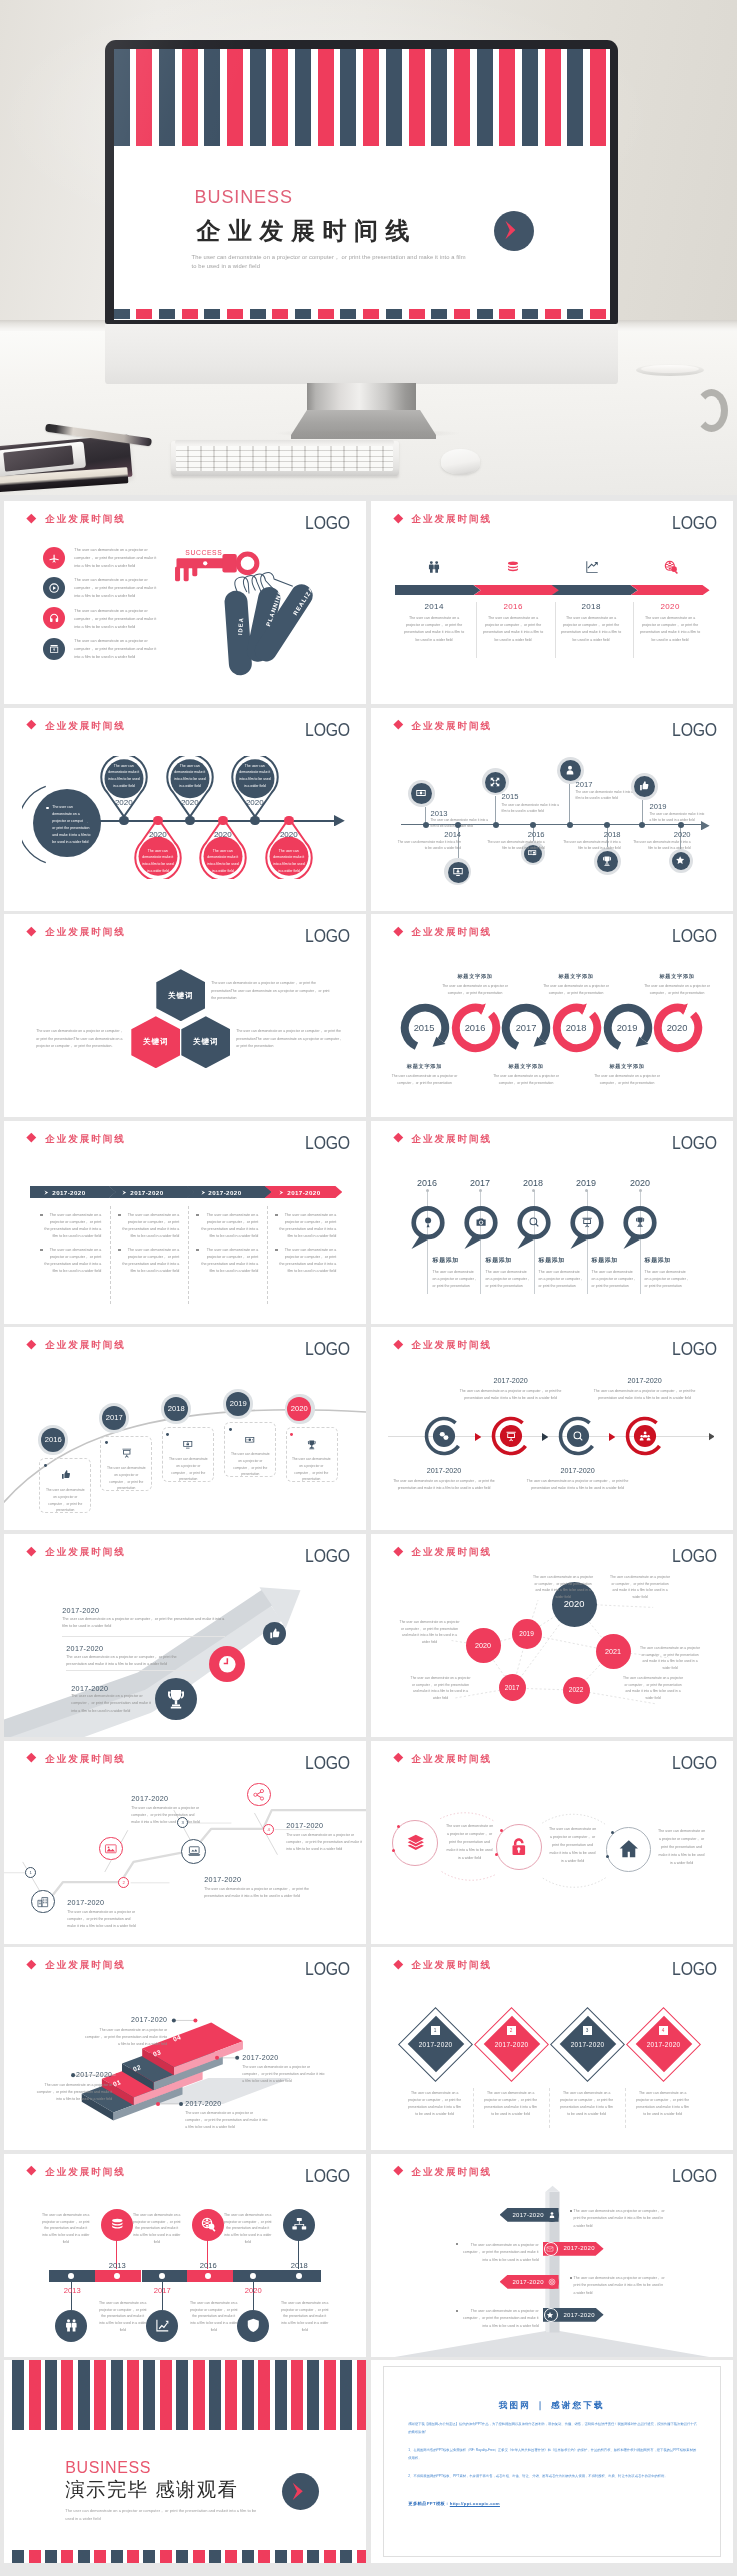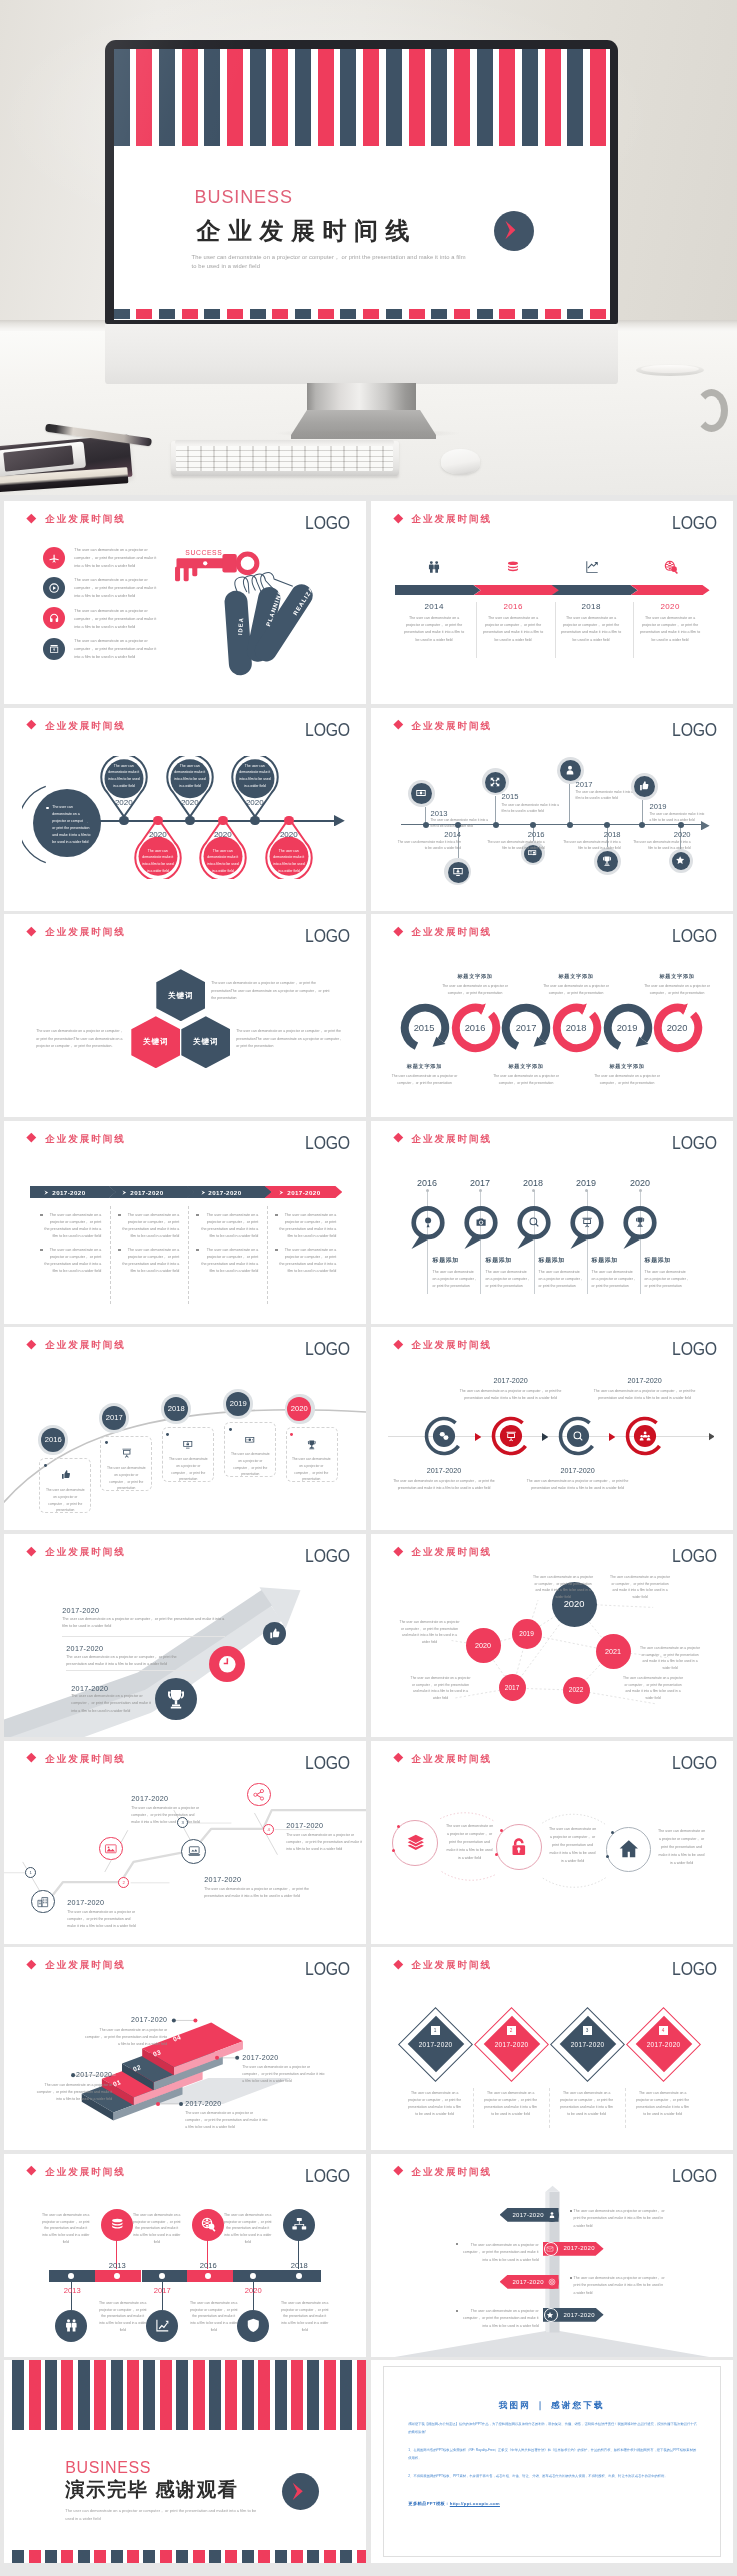--- a/index.html
+++ b/index.html
@@ -1317,21 +1317,21 @@
             <i style="width:4.4px;"></i>
             <i style="width:12px;background:#3e5265;"></i>
             <i style="width:4.4px;"></i>
             <i style="width:12px;background:#ef3c5c;"></i>
             <i style="width:4.4px;"></i>
             <i style="width:12px;background:#3e5265;"></i>
             <i style="width:4.4px;"></i>
             <i style="width:12px;background:#ef3c5c;"></i>
           </div>
           <div class="abs " style="left:61px;top:102px;font-size:16px;color:#e8566e;letter-spacing:0.6px;line-height:11.5px;">BUSINESS</div>
-          <div class="abs " style="left:61px;top:120px;font-size:19.4px;color:#2c2c2c;font-weight:700;letter-spacing:1.4px;line-height:19.4px;">演示完毕 感谢观看</div>
+          <div class="abs " style="left:61px;top:120px;font-size:19.4px;color:#2c2c2c;font-weight:400;letter-spacing:1.4px;line-height:19.4px;">演示完毕 感谢观看</div>
           <div class="abs " style="left:61px;top:147px;width:199px;font-size:4px;color:#9d9d9d;line-height:8px;">The user can demonstrate on a projector or computer， or print the presentation and makeit into a film to be used in a wider field</div>
           <div class="abs" style="left:278px;top:113px;width:37px;height:37px;border-radius:50%;background:#3e5265;">
             <svg width="18.7" height="18.7" viewBox="0 0 26 26" style="position:absolute;left:9.4px;top:9px;">
               <path d="M1 1 L15 13 L1 25 L7 13 Z" fill="#ef3c5c"></path>
             </svg>
           </div>
         </div>
         <div class="slide">
           <div class="cpy">
             <div class="cpy-h">我图网 ｜ 感谢您下载</div>

